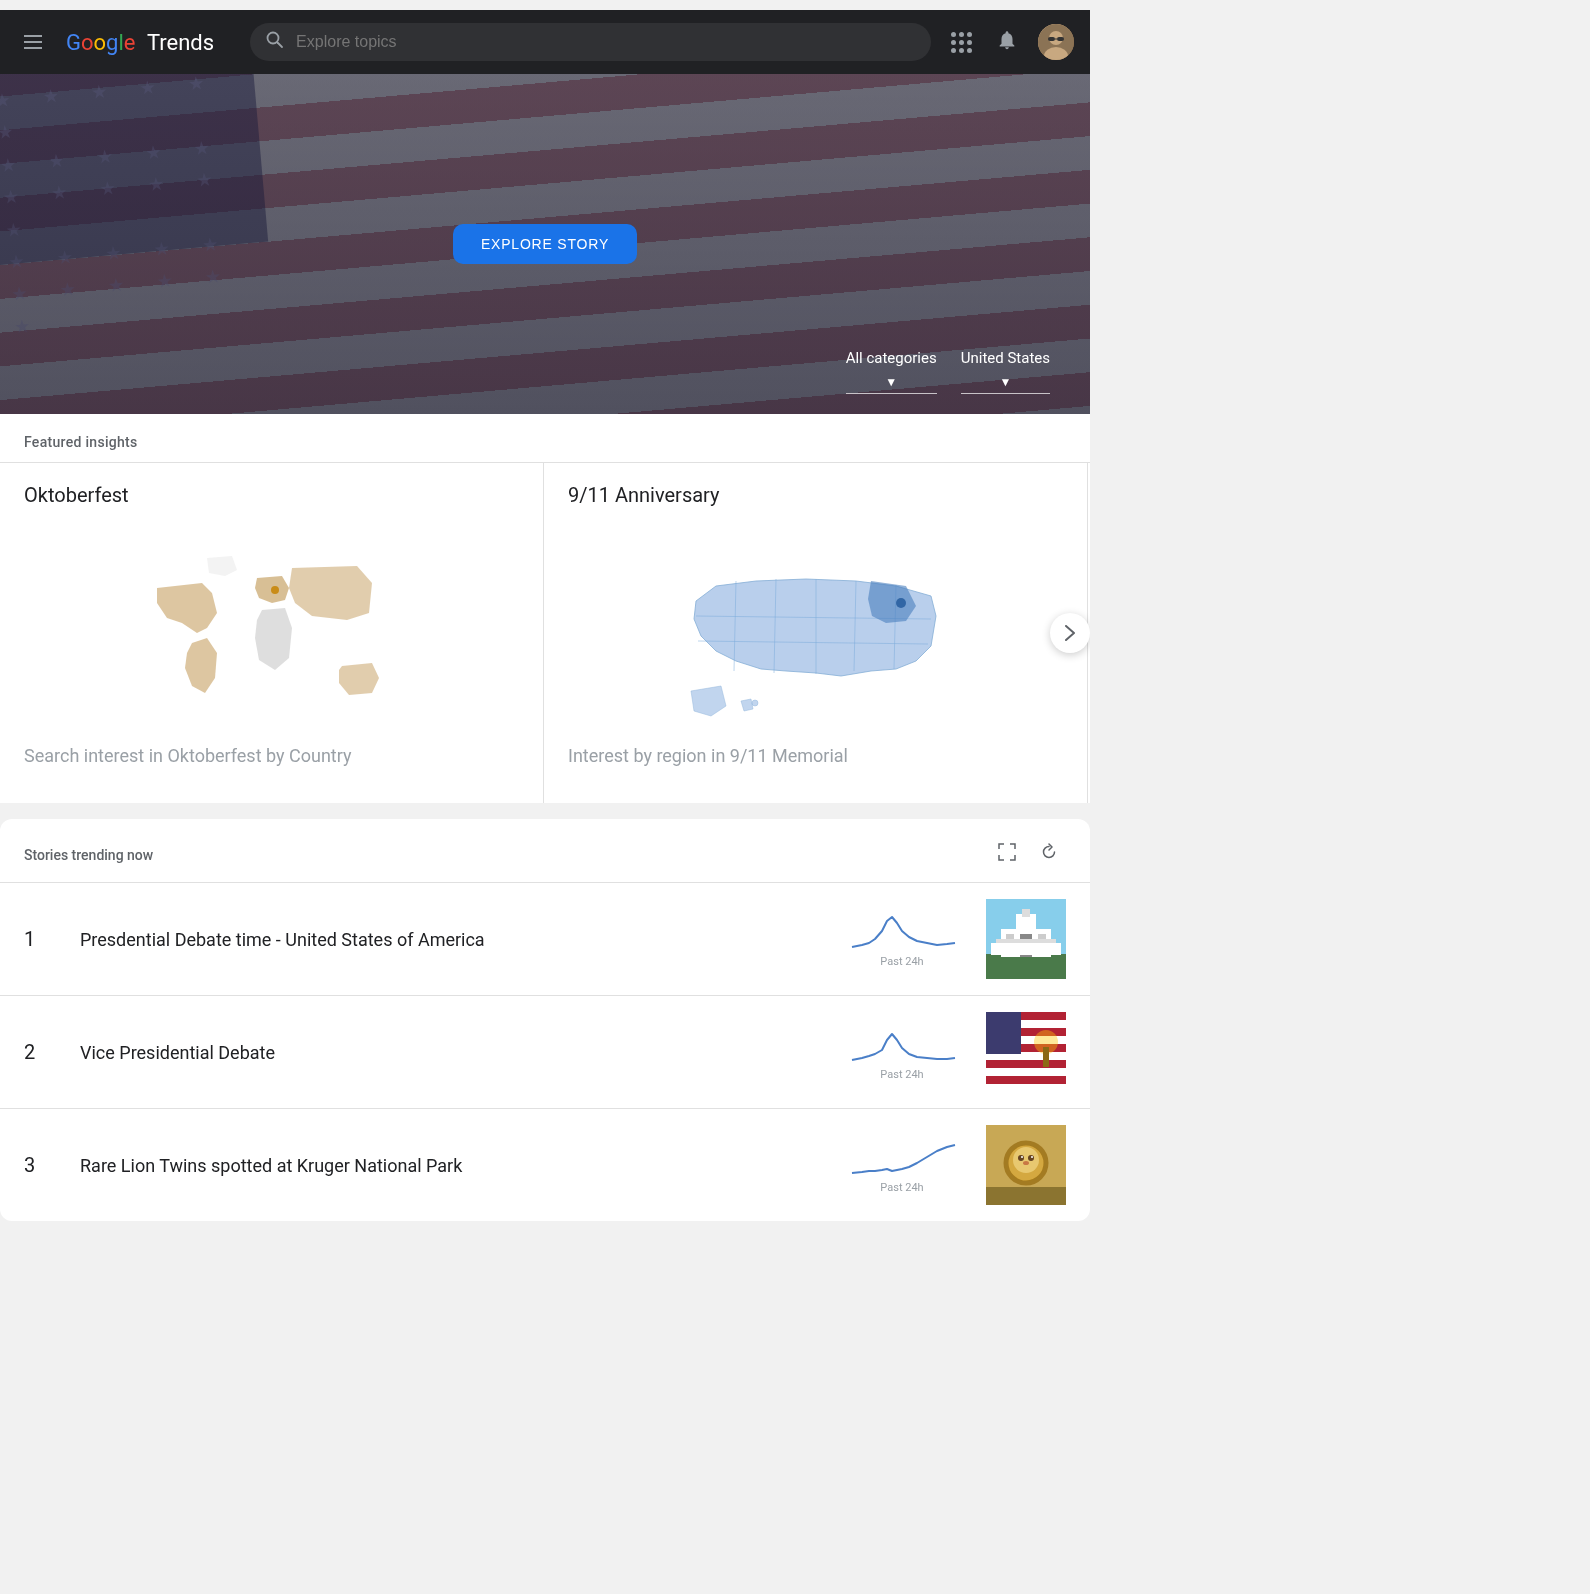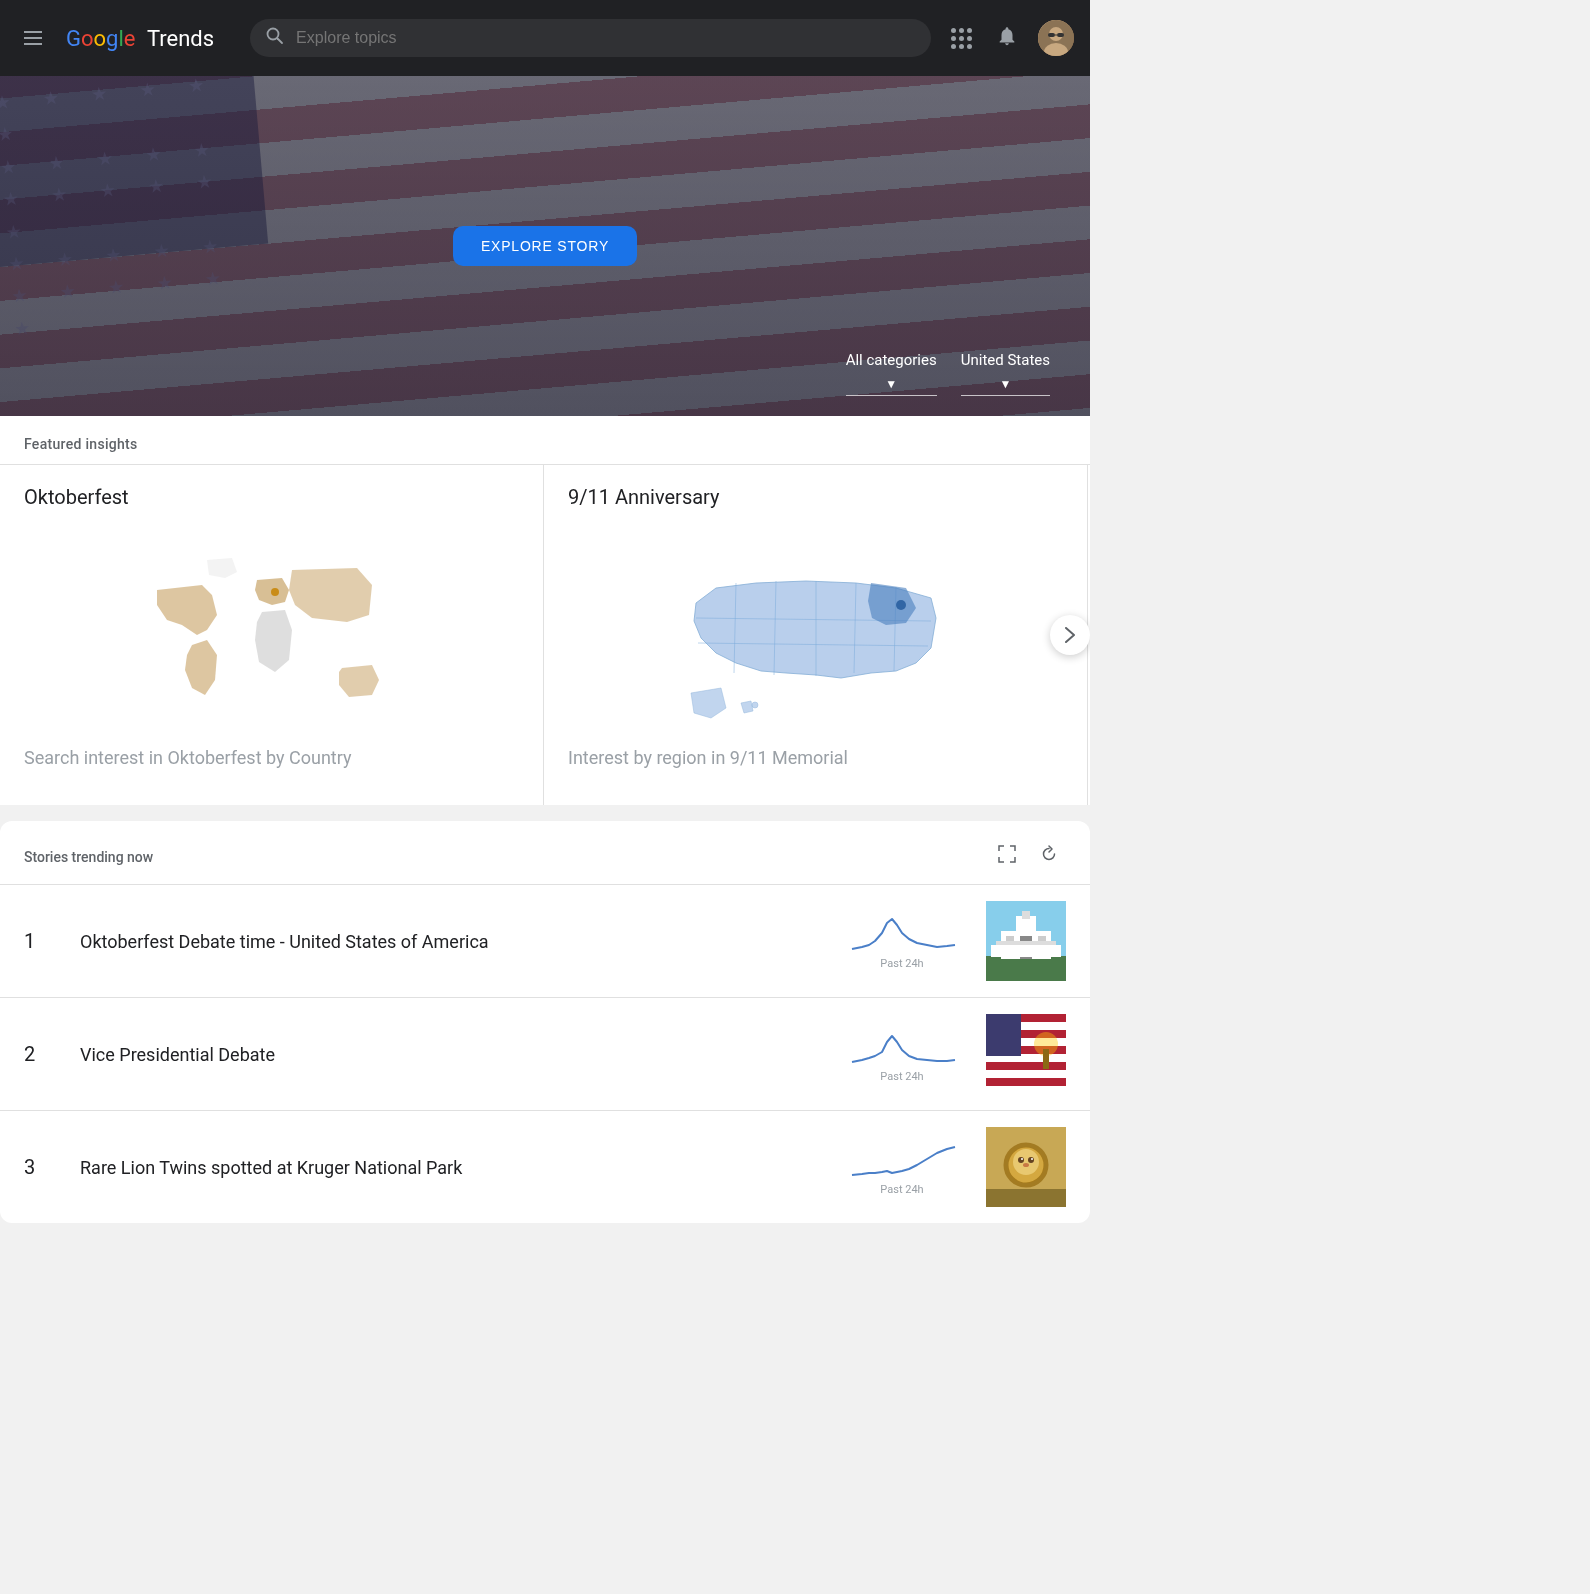--- a/index.html
+++ b/index.html
@@ -4,23 +4,24 @@
   <style>
     * { margin: 0; padding: 0; box-sizing: border-box; }
     body { font-family: 'Roboto', Arial, sans-serif; background: #f1f1f1; width: 1090px; overflow-x: hidden; }
 
     
     .header {
       display: flex;
       align-items: center;
       background: #202124;
       padding: 0 16px;
-      height: 76px;
+      height: 64px;
       position: relative;
       z-index: 10;
+      margin-top: 10px;
     }
     .hamburger-btn {
       color: #fff;
       font-size: 20px;
       cursor: pointer;
       margin-right: 16px;
       background: none;
       border: none;
       padding: 8px;
     }
@@ -559,21 +560,21 @@
         <svg width="18" height="18" viewBox="0 0 18 18" fill="none" stroke="#5f6368" stroke-width="1.5">
           <path d="M14.5,9 A5.5,5.5 0 1,1 9,3.5" stroke-linecap="round"></path>
           <polyline points="9,1 12,4 9,7" stroke-linecap="round" stroke-linejoin="round"></polyline>
         </svg>
       </button>
     </div>
   </div>
 
   <div class="trending-item">
     <span class="trend-rank">1</span>
-    <span class="trend-name">Oktoberfest Debate time - United States of America</span>
+    <span class="trend-name">Presdential Debate time - United States of America</span>
     <div class="trend-chart">
       <svg width="110" height="44" viewBox="0 0 110 44">
         <polyline points="5,38 15,36 22,34 28,30 35,22 40,12 45,8 50,14 55,22 62,28 70,32 80,34 90,36 100,35 108,34" fill="none" stroke="#4a7fc8" stroke-width="2" stroke-linejoin="round"></polyline>
       </svg>
       <span class="trend-chart-label">Past 24h</span>
     </div>
     <div class="trend-image img-whitehouse">
       <svg width="80" height="80" viewBox="0 0 80 80">
         <rect width="80" height="80" fill="#87CEEB"></rect>
         <rect y="55" width="80" height="25" fill="#4a7a4a"></rect>

